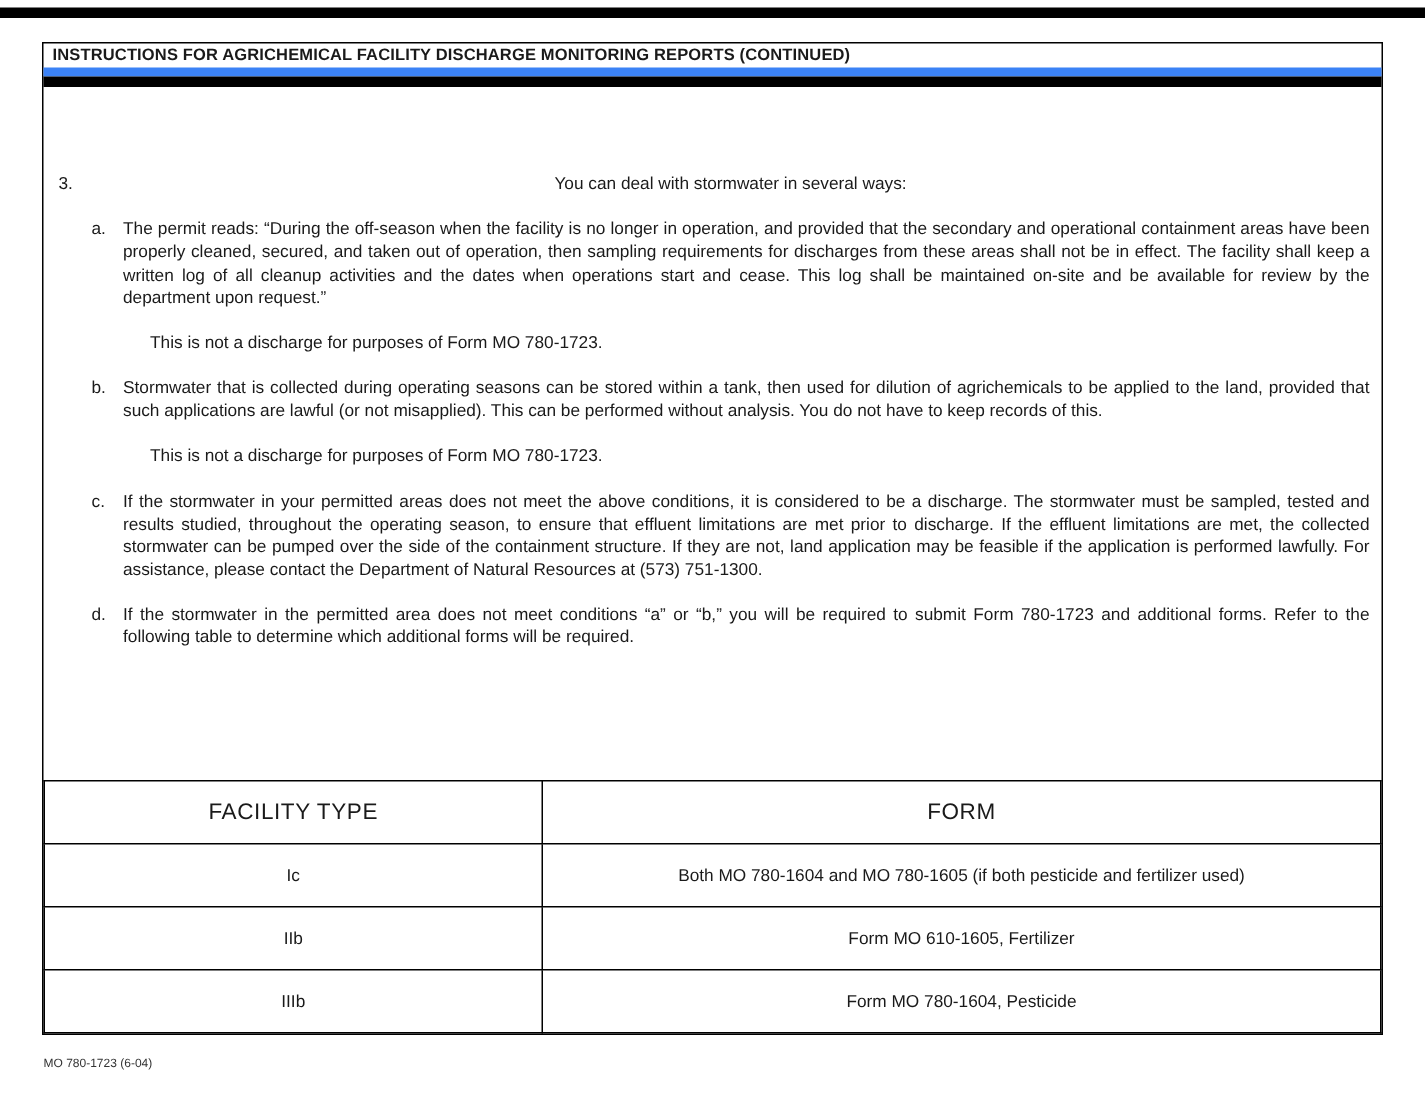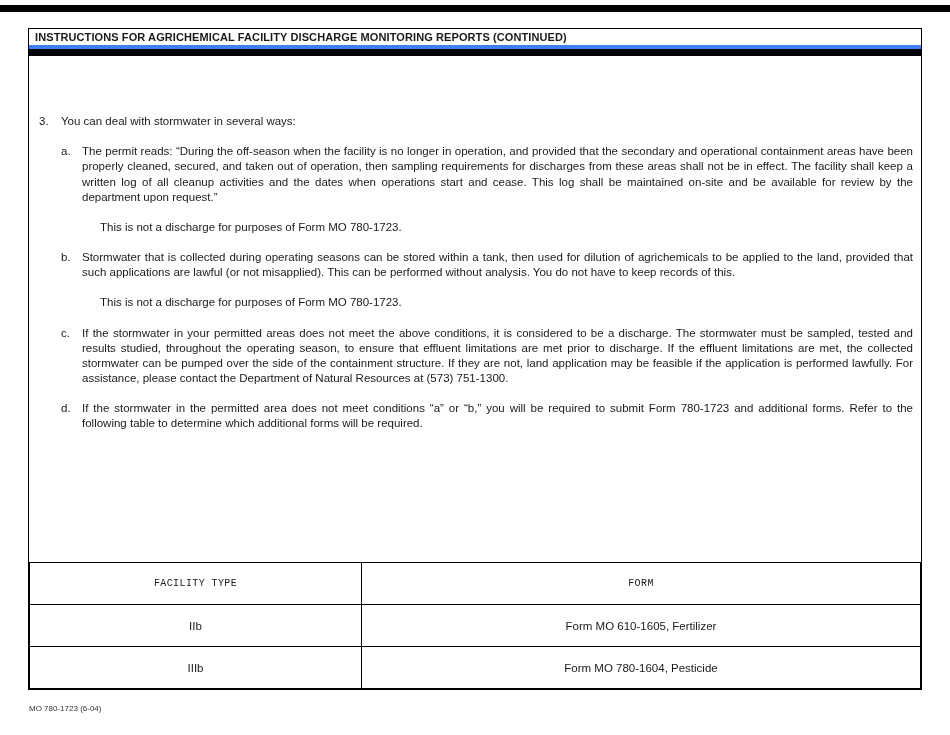--- a/index.html
+++ b/index.html
@@ -10,44 +10,44 @@
   }
   .top-bar {
     position:absolute; top:5px; left:0; width:950px; height:7px; background:#000;
   }
   .sheet {
     position:absolute; top:28px; left:28px; width:894px; height:662px;
     border:1px solid #000; display:flex; flex-direction:column; background:#fff;
   }
   .header-title {
     font-size:11px; font-weight:bold; padding:2px 6px 2px 6px;
-    border-bottom:4px solid #3b82f6; letter-spacing:0.1px;
+    border-bottom:6px solid #3b82f6; letter-spacing:0.1px;
   }
   .black-bar { height:7px; background:#000; flex:0 0 auto; }
   .text-area {
     flex:1 1 auto; overflow:hidden;
     padding:58px 8px 0 10px;
     font-size:11.5px; line-height:1.32;
   }
   .para { display:flex; margin-bottom:15px; }
   .para .marker { flex:0 0 22px; }
   .para.level2 { margin-left:22px; }
   .para.level2 .marker { flex:0 0 21px; }
   .para .ptext { flex:1 1 auto; text-align:justify; }
-  .para .ptext.no-justify { text-align:left; }
+  .para .ptext.no-justify { text-align:center; }
   .note { margin:15px 0 15px 61px; }
   .form-table {
     flex:0 0 auto; width:100%; border-collapse:collapse; table-layout:fixed;
     font-size:11.5px;
   }
   .form-table th, .form-table td {
     border:1px solid #000; text-align:center; vertical-align:middle;
     height:42px; font-weight:normal; padding:0 6px;
   }
-  .form-table th { font-size:10px; letter-spacing:0.4px;font-family:Liberation Mono, monospace; }
+  .form-table th { font-size:15px; letter-spacing:0.4px; }
   .col-type { width:332px; }
   .footer-id {
     position:absolute; left:29px; top:704px; font-size:8px; color:#333;
   }
 </style>
 </head>
 <body>
 
 <div class="top-bar"></div>
 
@@ -96,20 +96,24 @@
       <col>
     </colgroup>
     <thead>
       <tr>
         <th>FACILITY TYPE</th>
         <th>FORM</th>
       </tr>
     </thead>
     <tbody>
       <tr>
+        <td>Ic</td>
+        <td>Both MO 780-1604 and MO 780-1605 (if both pesticide and fertilizer used)</td>
+      </tr>
+      <tr>
         <td>IIb</td>
         <td>Form MO 610-1605, Fertilizer</td>
       </tr>
       <tr>
         <td>IIIb</td>
         <td>Form MO 780-1604, Pesticide</td>
       </tr>
     </tbody>
   </table>
 

